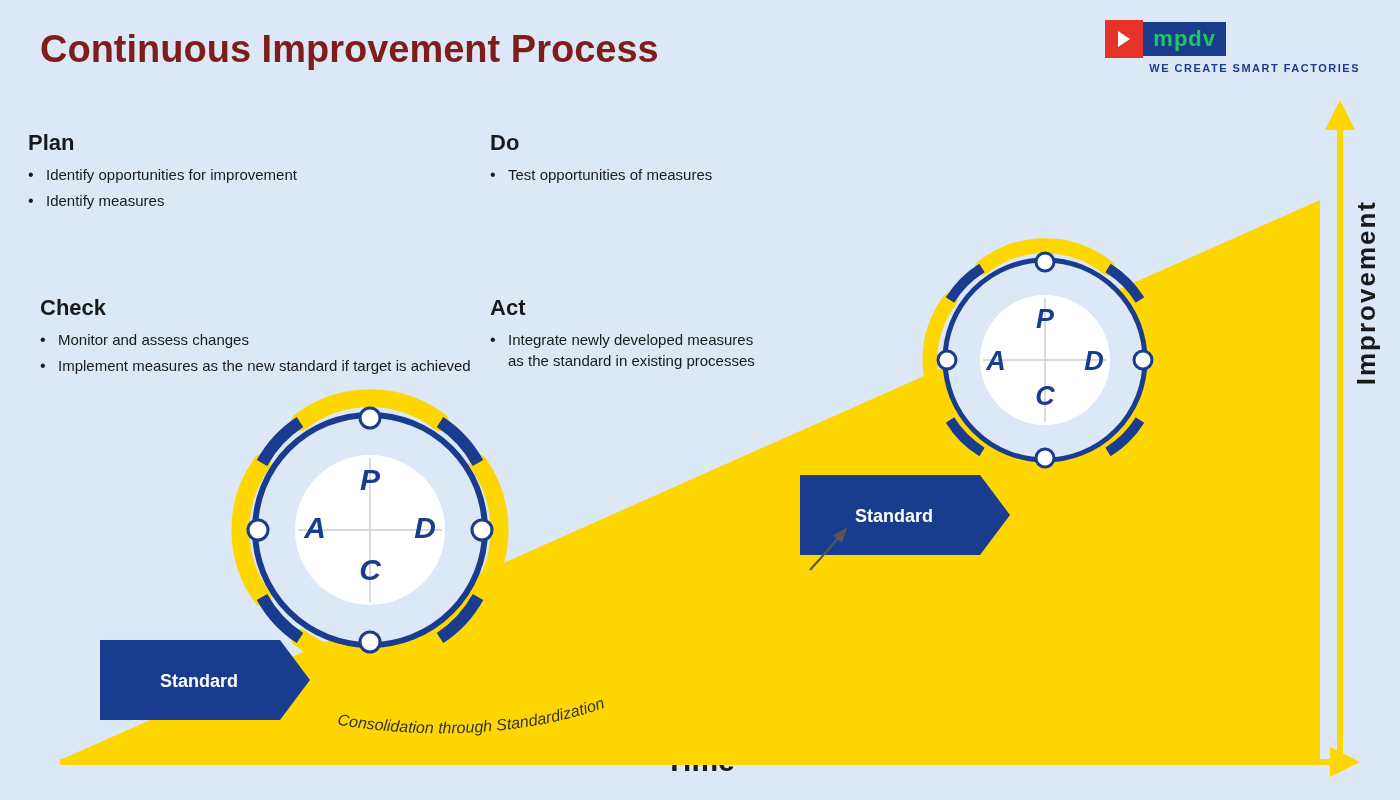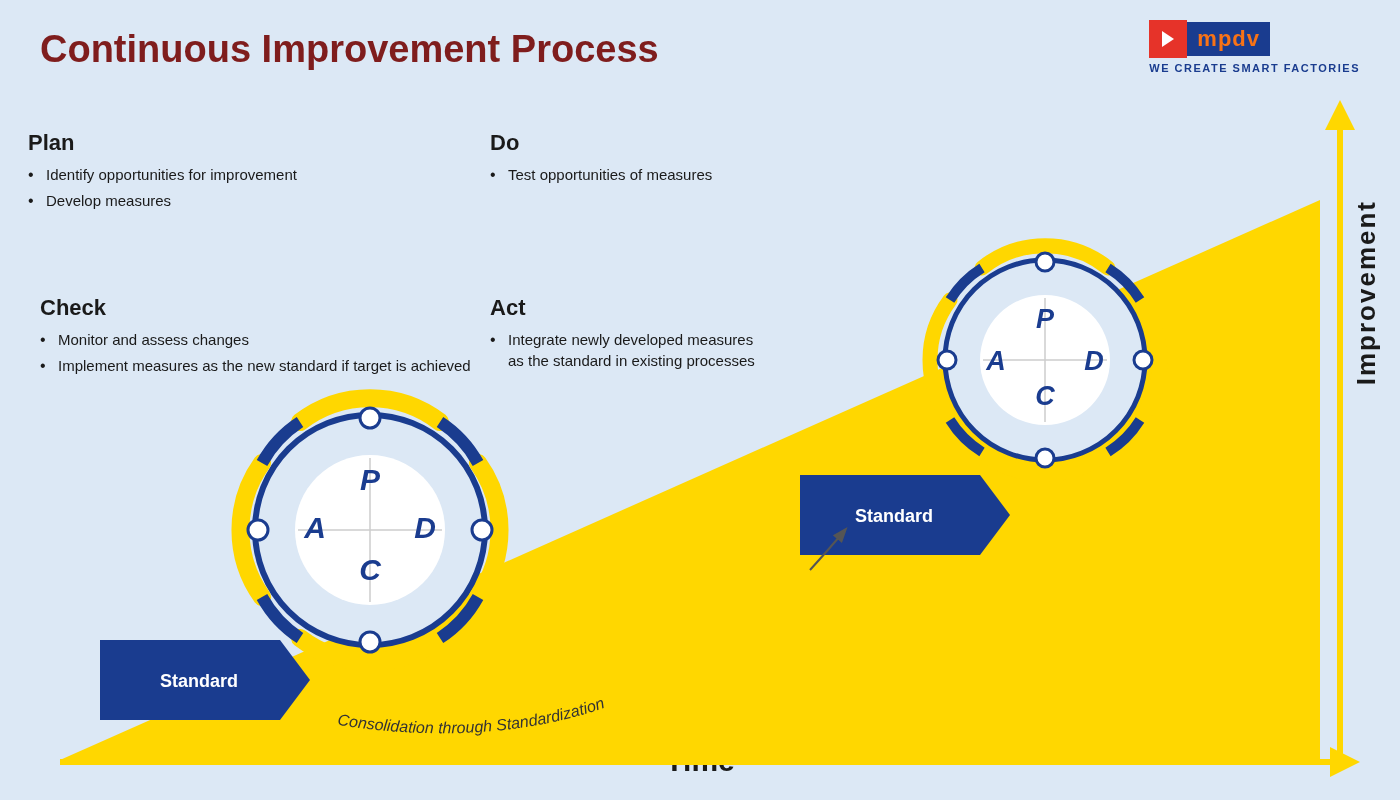--- a/index.html
+++ b/index.html
@@ -42,32 +42,33 @@
       align-items: center;
       justify-content: center;
     }
     .logo-text-block {
       background: #1a3c8f;
       padding: 4px 10px;
       display: flex;
       align-items: center;
     }
     .logo-mpdv {
-      color: #f97316;
+      color: #22c55e;
       font-size: 22px;
       font-weight: 900;
       letter-spacing: 1px;
     }
     .logo-subtitle {
       color: #1a3c8f;
       font-size: 11px;
       font-weight: bold;
       letter-spacing: 1.5px;
       margin-top: 4px;
       text-align: right;
+      margin-left: 44px;
     }
 
     
     .text-section {
       position: absolute;
     }
     .section-heading {
       font-size: 22px;
       font-weight: 900;
       color: #1a1a1a;
@@ -168,21 +169,21 @@
   </div>
   <div class="logo-subtitle">WE CREATE SMART FACTORIES</div>
 </div>
 
 <div class="text-section plan-section">
   <div class="section-heading">
     <span style="font-weight:900;">P</span><span>lan</span>
   </div>
   <ul class="bullet-list">
     <li>Identify opportunities for improvement</li>
-    <li>Develop measures</li>
+    <li>Identify measures</li>
   </ul>
 </div>
 
 <div class="text-section check-section">
   <div class="section-heading">
     <span style="font-weight:900;">C</span><span>heck</span>
   </div>
   <ul class="bullet-list">
     <li>Monitor and assess changes</li>
     <li>Implement measures as the new standard if target is achieved</li>

